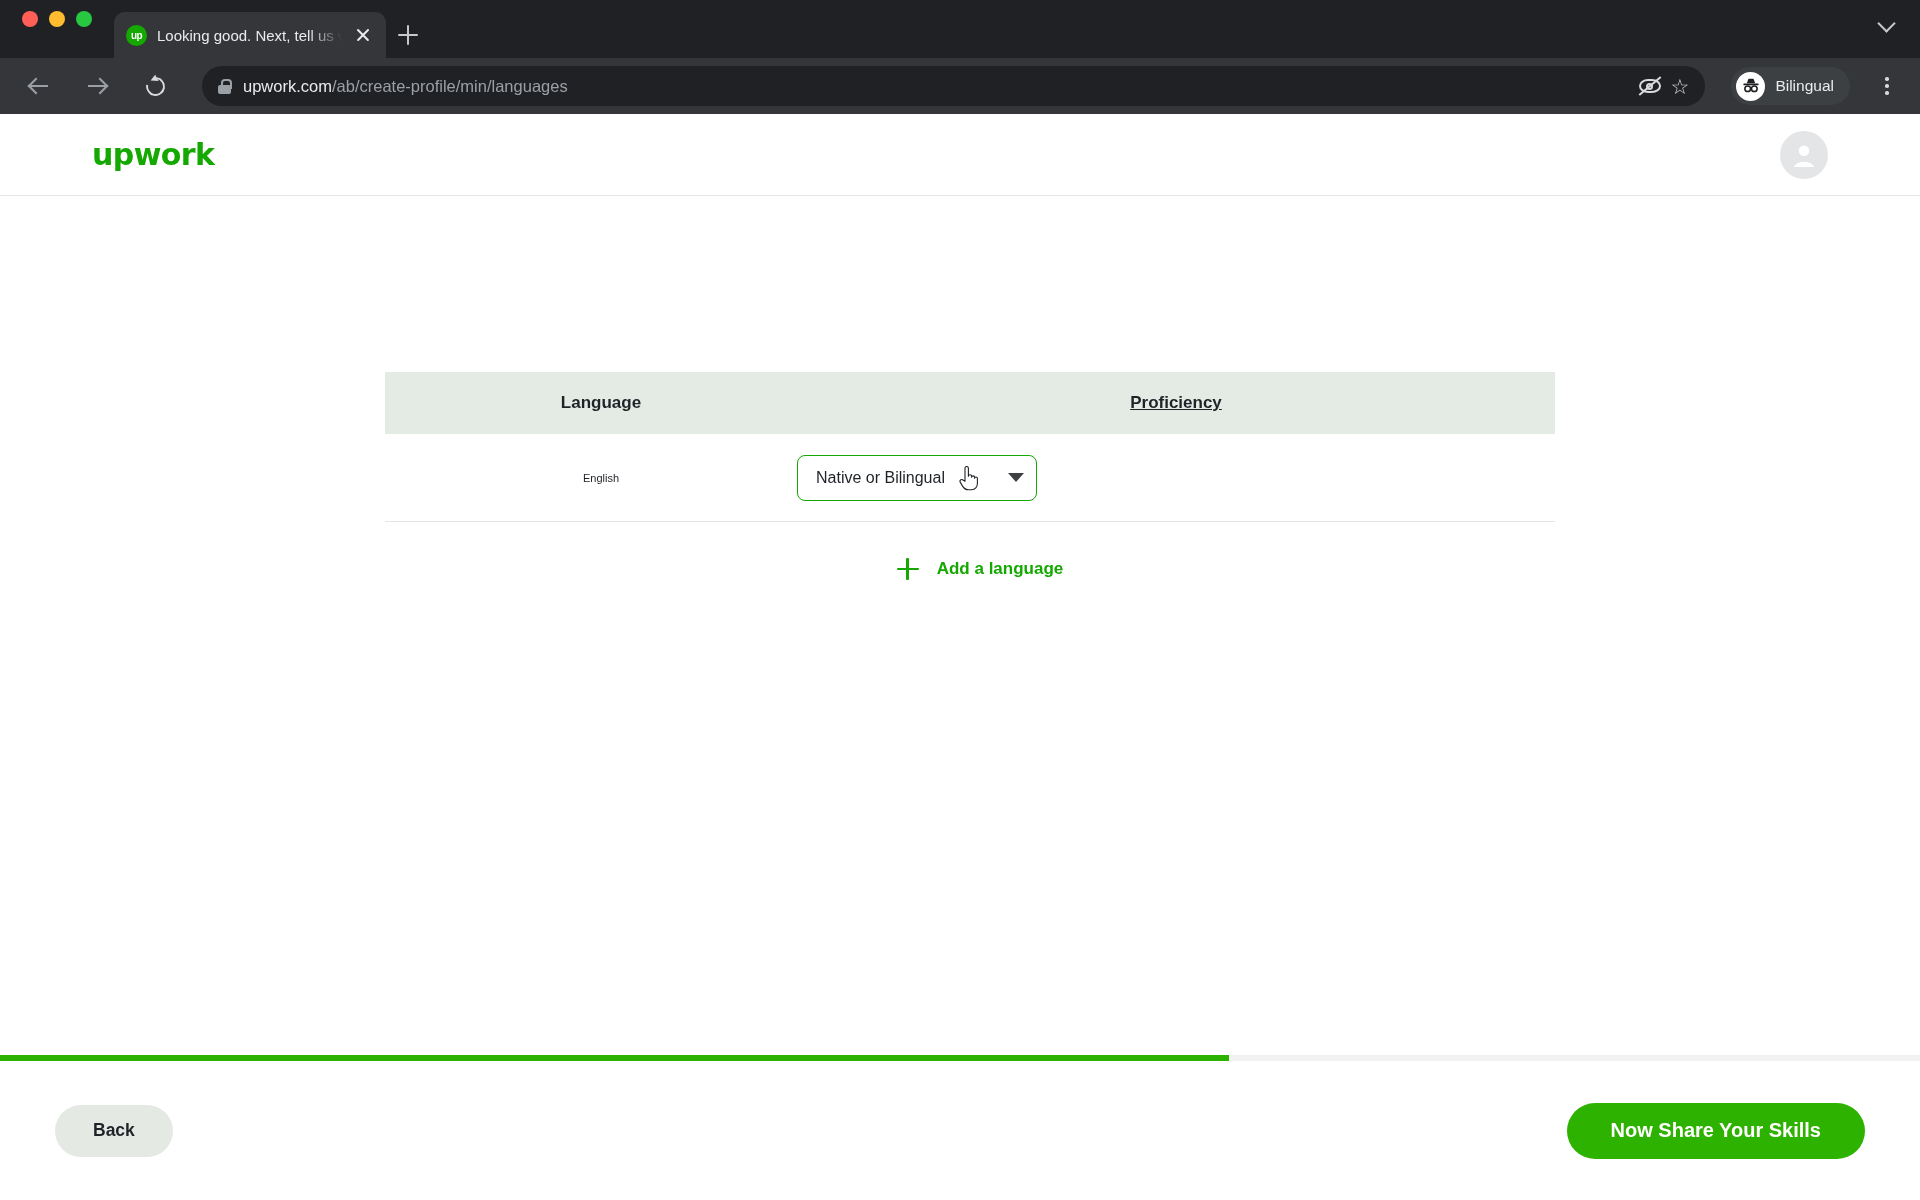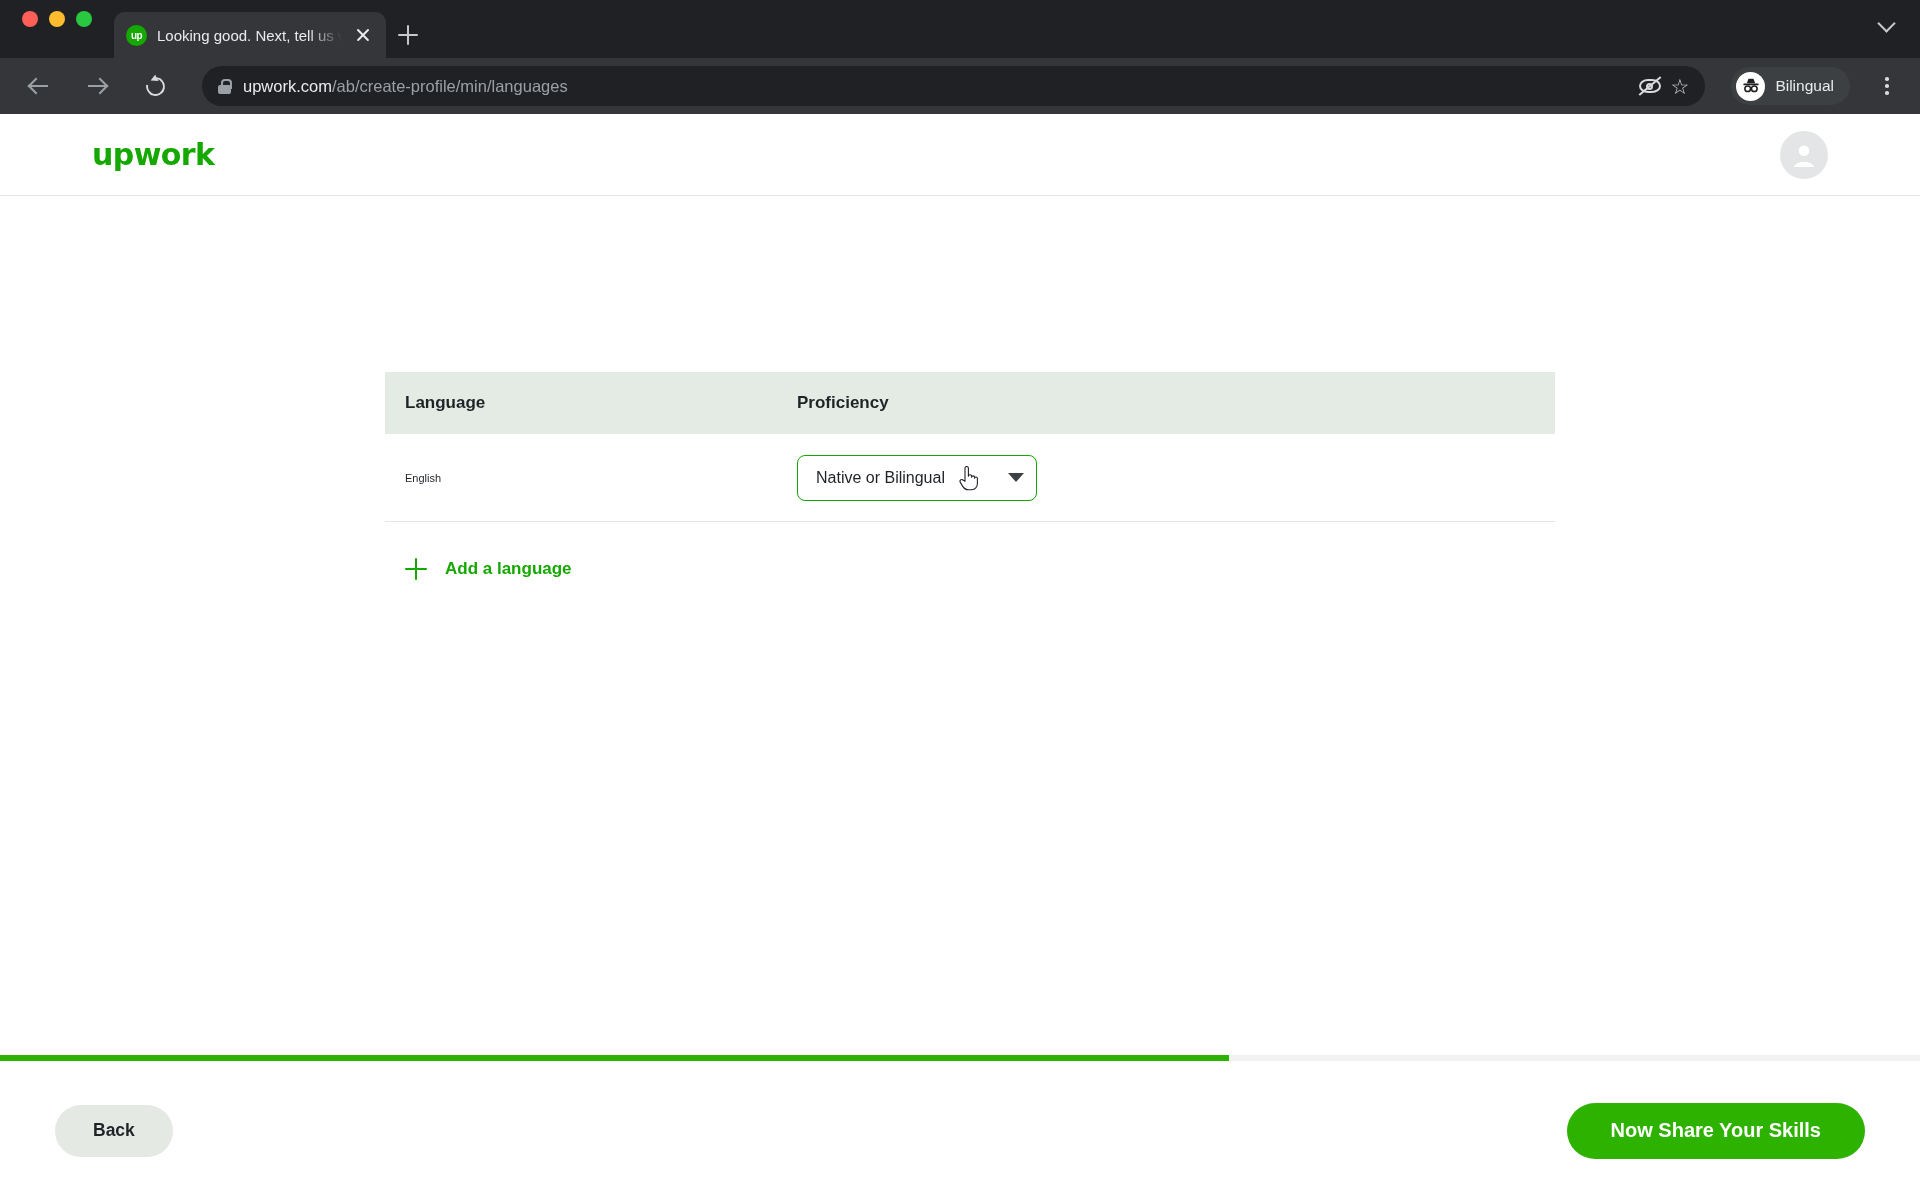--- a/index.html
+++ b/index.html
@@ -157,27 +157,27 @@
   h1.headline {
     font-family:"Liberation Serif", serif;
     font-size:53px; line-height:1.13; color:#0d210d; font-weight:700;
     letter-spacing:-0.4px; max-width:870px;
   }
   p.subtext {
     margin-top:42px; font-size:18px; line-height:1.62; color:#5e6d55;
     max-width:1120px;
   }
 
-  .lang-table { margin-top:84px; width:1170px; }
+  .lang-table { margin-top:84px; width:1170px;text-align:center; }
   .table-head {
     background:#e4ebe4; height:62px; display:flex; align-items:center;
   }
   .th { font-size:17px; font-weight:700; color:#1f2328; }
   .col-lang { width:412px; padding-left:20px; }
-  .col-prof { flex:1; }
+  .col-prof { flex:1;text-decoration:underline; }
 
   .table-row {
     height:88px; display:flex; align-items:center; border-bottom:1px solid #e4e5e7;
   }
   .cell-lang { width:412px; padding-left:20px; font-size:11px; color:#1f2328; }
   .cell-prof { flex:1; }
 
   .select-box {
     width:240px; height:46px; border:1.6px solid #14a800; border-radius:8px;
     display:flex; align-items:center; padding:0 12px 0 18px; gap:8px;

